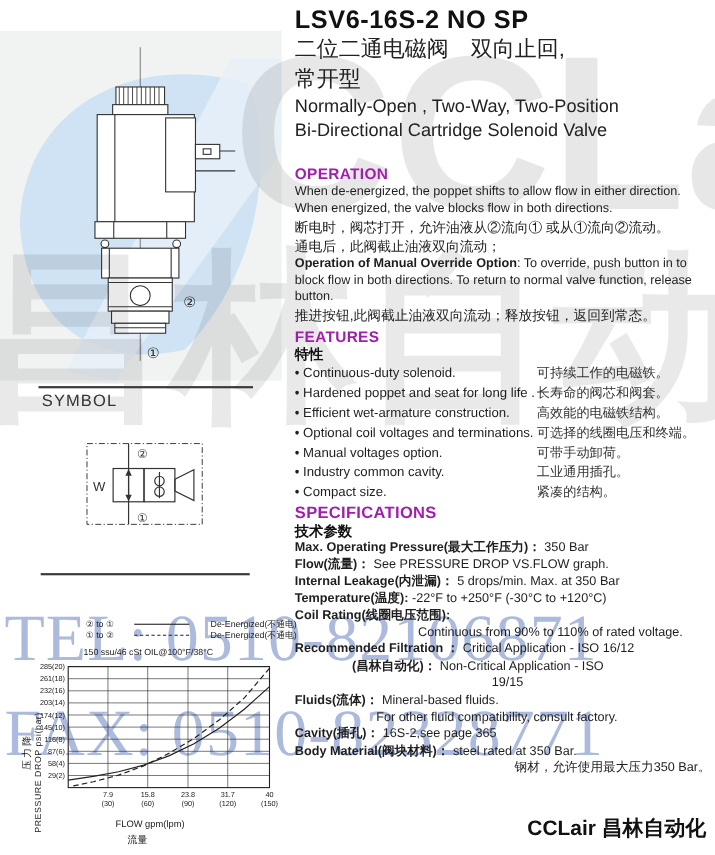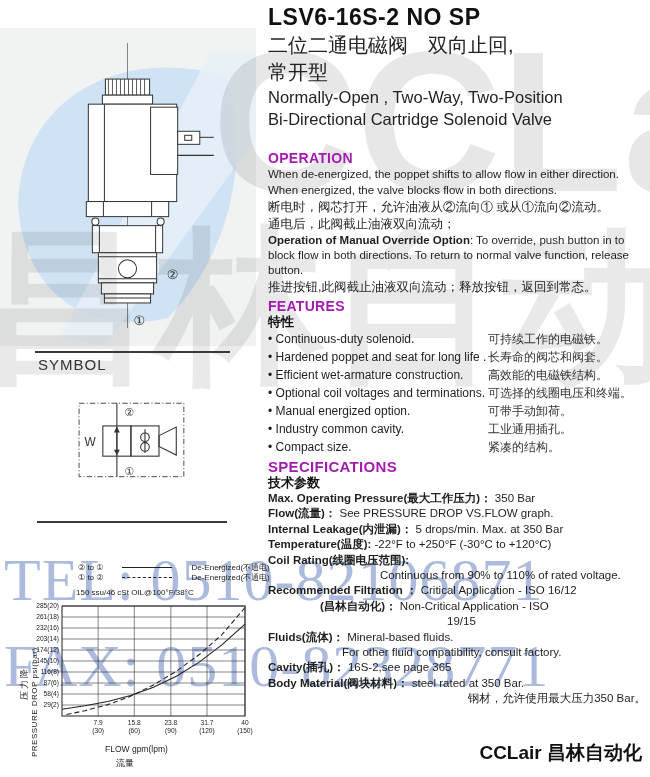--- a/index.html
+++ b/index.html
@@ -221,21 +221,21 @@
     <p class="t"><span class="b">Operation of Manual Override Option</span><span>: To override, push button in to block flow in both directions.  To return to normal valve function, release button.</span></p>
     <p class="cnp">推进按钮,此阀截止油液双向流动；释放按钮，返回到常态。</p>
 
     <div class="sec" id="feat-h">FEATURES</div>
     <div class="sec-cn">特性</div>
     <div id="feat-list">
       <div class="frow"><span class="fe">Continuous-duty solenoid.</span><span class="fc">可持续工作的电磁铁。</span></div>
       <div class="frow"><span class="fe">Hardened poppet and seat for long life .</span><span class="fc">长寿命的阀芯和阀套。</span></div>
       <div class="frow"><span class="fe">Efficient wet-armature construction.</span><span class="fc">高效能的电磁铁结构。</span></div>
       <div class="frow"><span class="fe">Optional coil voltages and terminations.</span><span class="fc">可选择的线圈电压和终端。</span></div>
-      <div class="frow"><span class="fe">Manual energized option.</span><span class="fc">可带手动卸荷。</span></div>
+      <div class="frow"><span class="fe">Manual voltages option.</span><span class="fc">可带手动卸荷。</span></div>
       <div class="frow"><span class="fe">Industry common cavity.</span><span class="fc">工业通用插孔。</span></div>
       <div class="frow"><span class="fe">Compact size.</span><span class="fc">紧凑的结构。</span></div>
     </div>
 
     <div class="sec" id="spec-h">SPECIFICATIONS</div>
     <div class="sec-cn">技术参数</div>
     <div id="spec-list">
       <div class="sl"><span class="b">Max. Operating Pressure(最大工作压力)：</span><span> 350 Bar</span></div>
       <div class="sl"><span class="b">Flow(流量)：</span><span> See PRESSURE DROP VS.FLOW graph.</span></div>
       <div class="sl"><span class="b">Internal Leakage(内泄漏)：</span><span> 5 drops/min. Max. at 350 Bar</span></div>

